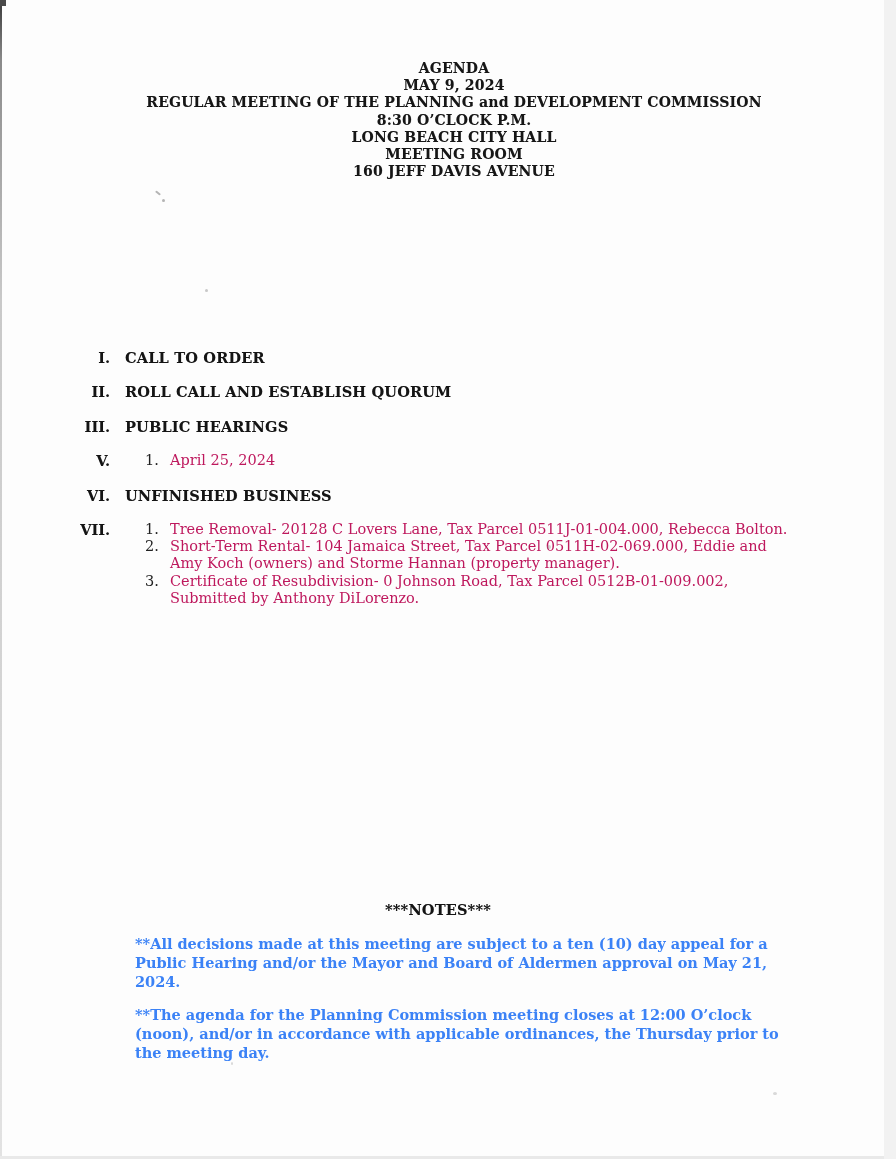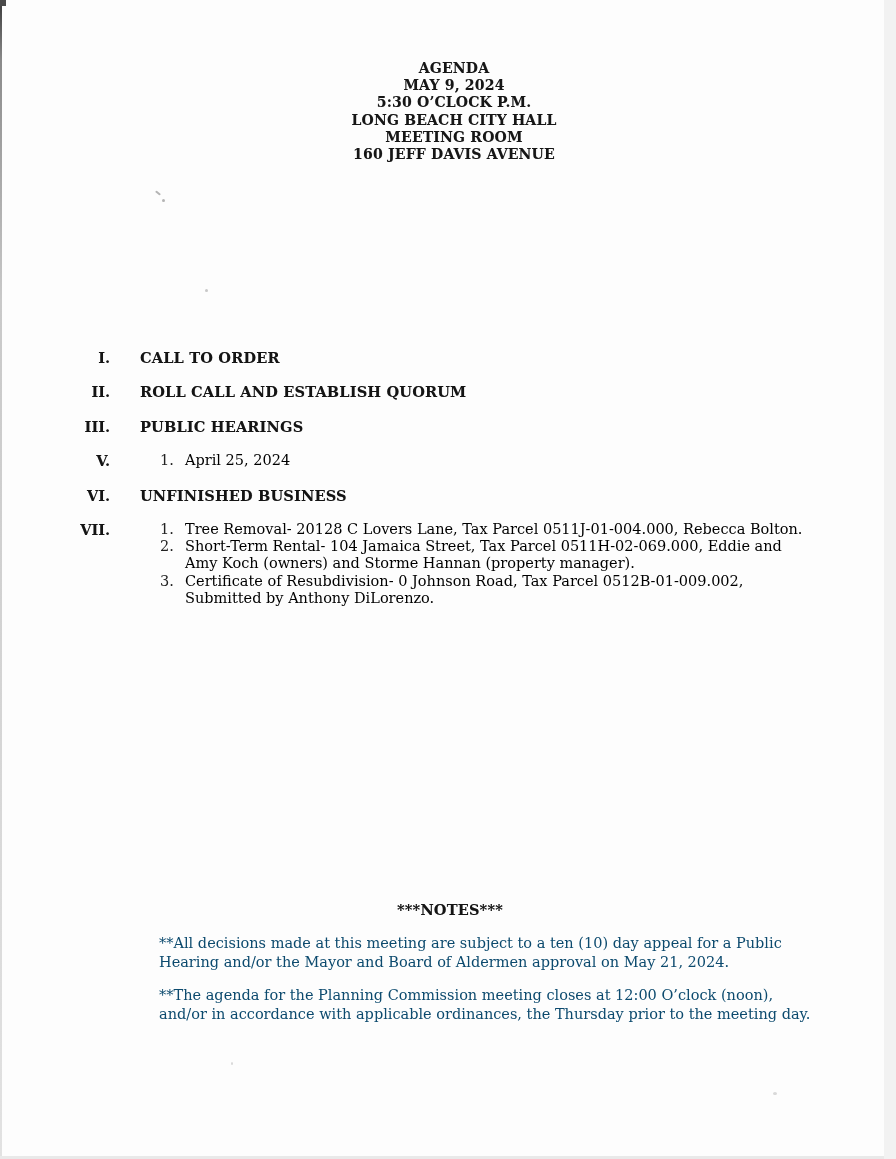--- a/index.html
+++ b/index.html
@@ -40,21 +40,21 @@
     margin-bottom:17.2px;
   }
   .numeral{
     flex:0 0 48px;
     text-align:right;
     font-weight:bold;
     color:#141414;
     text-shadow:0.2px 0.2px 0.4px rgba(20,20,20,0.35);
   }
   .item-body{
-    margin-left:30px;
+    margin-left:15px;
     flex:1;
   }
   .item-title{
     font-weight:bold;
     color:#141414;
     letter-spacing:0.2px;
     text-shadow:0.2px 0.2px 0.4px rgba(20,20,20,0.35);
   }
   .sub-list{margin:0;padding:0;}
   .sub-row{
@@ -63,45 +63,45 @@
     padding-left:20px;
   }
   .sub-num{
     flex:0 0 16px;
     margin-right:9px;
     color:#222;
   }
   .sub-text{
     flex:0 1 auto;
     max-width:620px;
-    color:#000000;
+    color:#be185d;
   }
   
   .notes{
     position:absolute;
     top:900px;left:0;right:8px;
     font-size:14.5px;
     line-height:19px;
-    padding-left:24px;
   }
   .notes-title{
     text-align:center;
     font-weight:bold;
     font-size:14.5px;
     color:#141414;
     letter-spacing:0.2px;
     text-shadow:0.2px 0.2px 0.4px rgba(20,20,20,0.35);
   }
   .notes-body{
     margin:15px 0 0 135px;
     width:664px;
   }
   .notes-para{
     margin:0 0 14px 0;
-    color:#0c4a6e;
+    color:#3b82f6;
+    font-weight:bold;
   }
   
   .scan-edge-left{
     position:absolute;left:0;top:0;
     width:2px;height:100%;
     background:linear-gradient(to bottom,#3a3a3a 0,#8a8a8a 60px,#c9c9c9 300px,#e2e2e2 100%);
   }
   .scan-corner{
     position:absolute;left:0;top:0;
     width:6px;height:6px;background:#4a4a4a;
@@ -119,21 +119,22 @@
   .speck-e{left:231px;top:1062px;width:2px;height:3px;background:rgba(150,150,150,0.35);}
 </style>
 </head>
 <body>
 
 <div class="page">
 
   <div class="doc-header">
     <div>AGENDA</div>
     <div>MAY 9, 2024</div>
-    <div>5:30 O’CLOCK P.M.</div>
+    <div>REGULAR MEETING OF THE PLANNING and DEVELOPMENT COMMISSION</div>
+    <div>8:30 O’CLOCK P.M.</div>
     <div>LONG BEACH CITY HALL</div>
     <div>MEETING ROOM</div>
     <div>160 JEFF DAVIS AVENUE</div>
   </div>
 
   <div class="agenda">
 
     <div class="agenda-item">
       <div class="numeral">I.</div>
       <div class="item-body">

